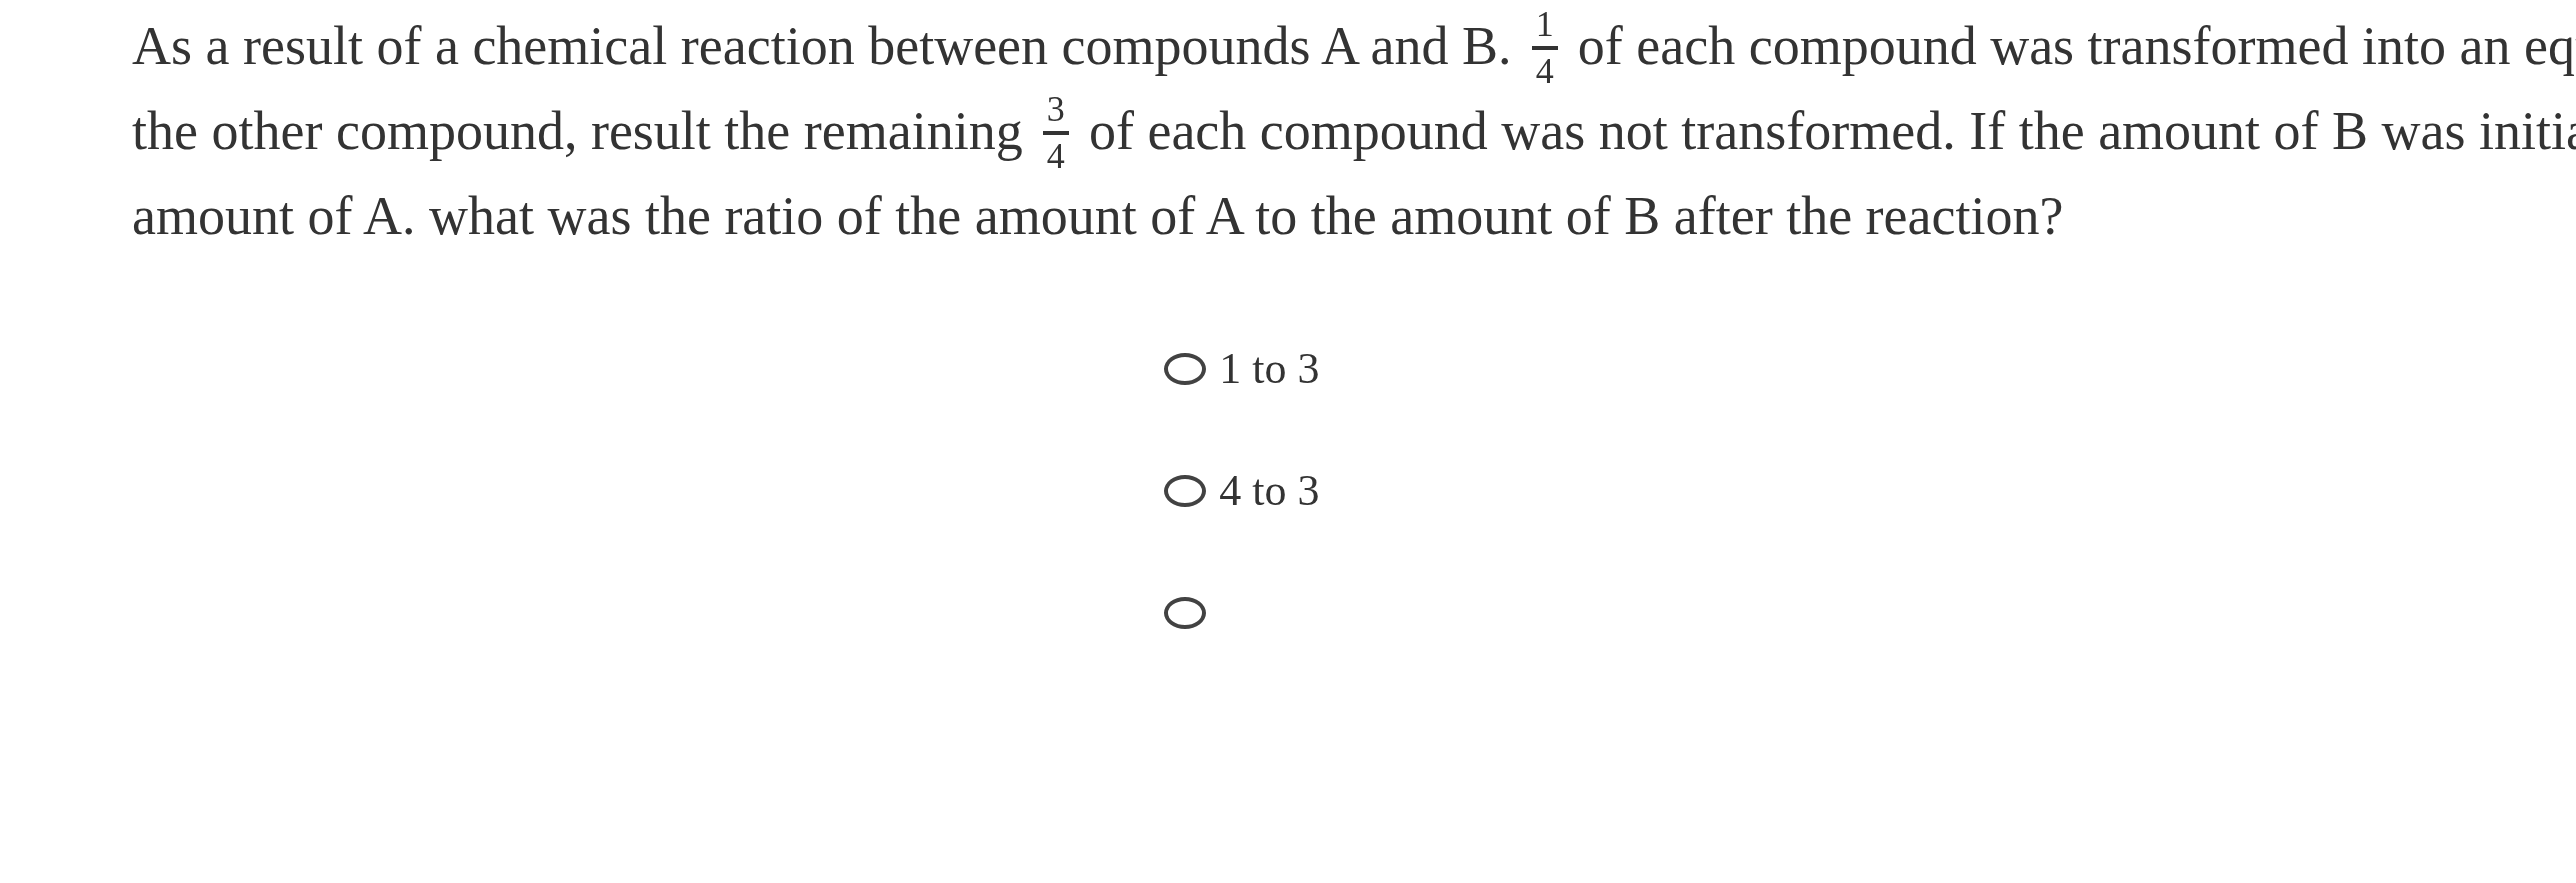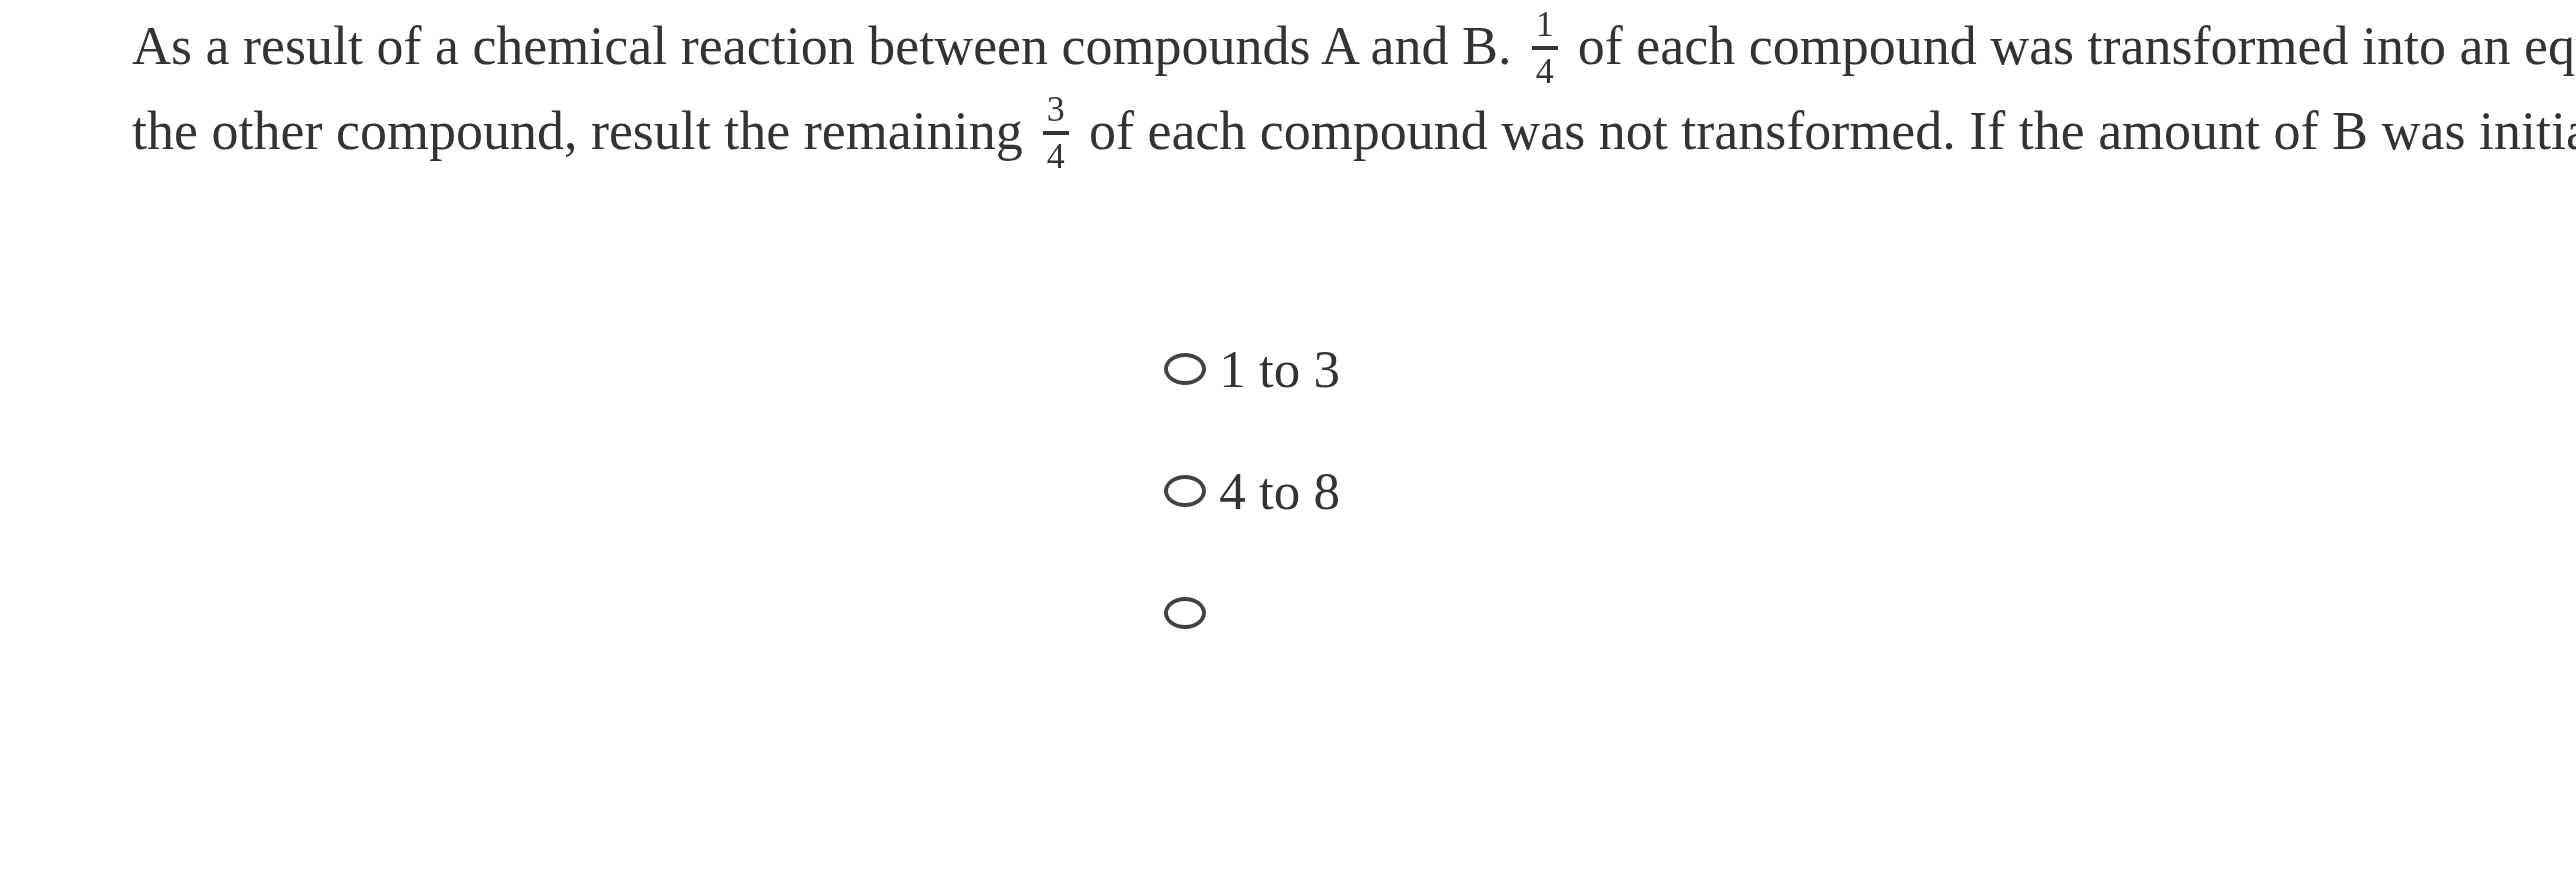--- a/index.html
+++ b/index.html
@@ -60,43 +60,46 @@
     display: inline-block;
     width: 34px;
     height: 24px;
     border: 4px solid #424242;
     border-radius: 50%;
     background: #ffffff;
     margin-right: 13.2px;
     flex: 0 0 auto;
   }
   .option-label {
-    font-size: 53px;
+    font-size: 44px;
     color: #333333;
     white-space: nowrap;
   }
 </style>
 </head>
 <body>
 
 <div class="question">
   <div class="q-line">
     <span>As a result of a chemical reaction between compounds A and B. </span><span class="frac"><span class="num">1</span><span class="den">4</span></span><span> of each compound was transformed into an equal amount of</span>
   </div>
   <div class="q-line">
     <span>the other compound, result the remaining </span><span class="frac"><span class="num">3</span><span class="den">4</span></span><span> of each compound was not transformed. If the amount of B was initially 4 times the</span>
   </div>
+  <div class="q-line">
+    <span>amount of A. what was the ratio of the amount of A to the amount of B after the reaction?</span>
+  </div>
 </div>
 
 <div class="options">
   <div class="option-row">
     <span class="radio"></span>
     <span class="option-label">1 to 3</span>
   </div>
   <div class="option-row">
     <span class="radio"></span>
-    <span class="option-label">4 to 8</span>
+    <span class="option-label">4 to 3</span>
   </div>
   <div class="option-row">
     <span class="radio"></span>
   </div>
 </div>
 
 
 </body></html>

